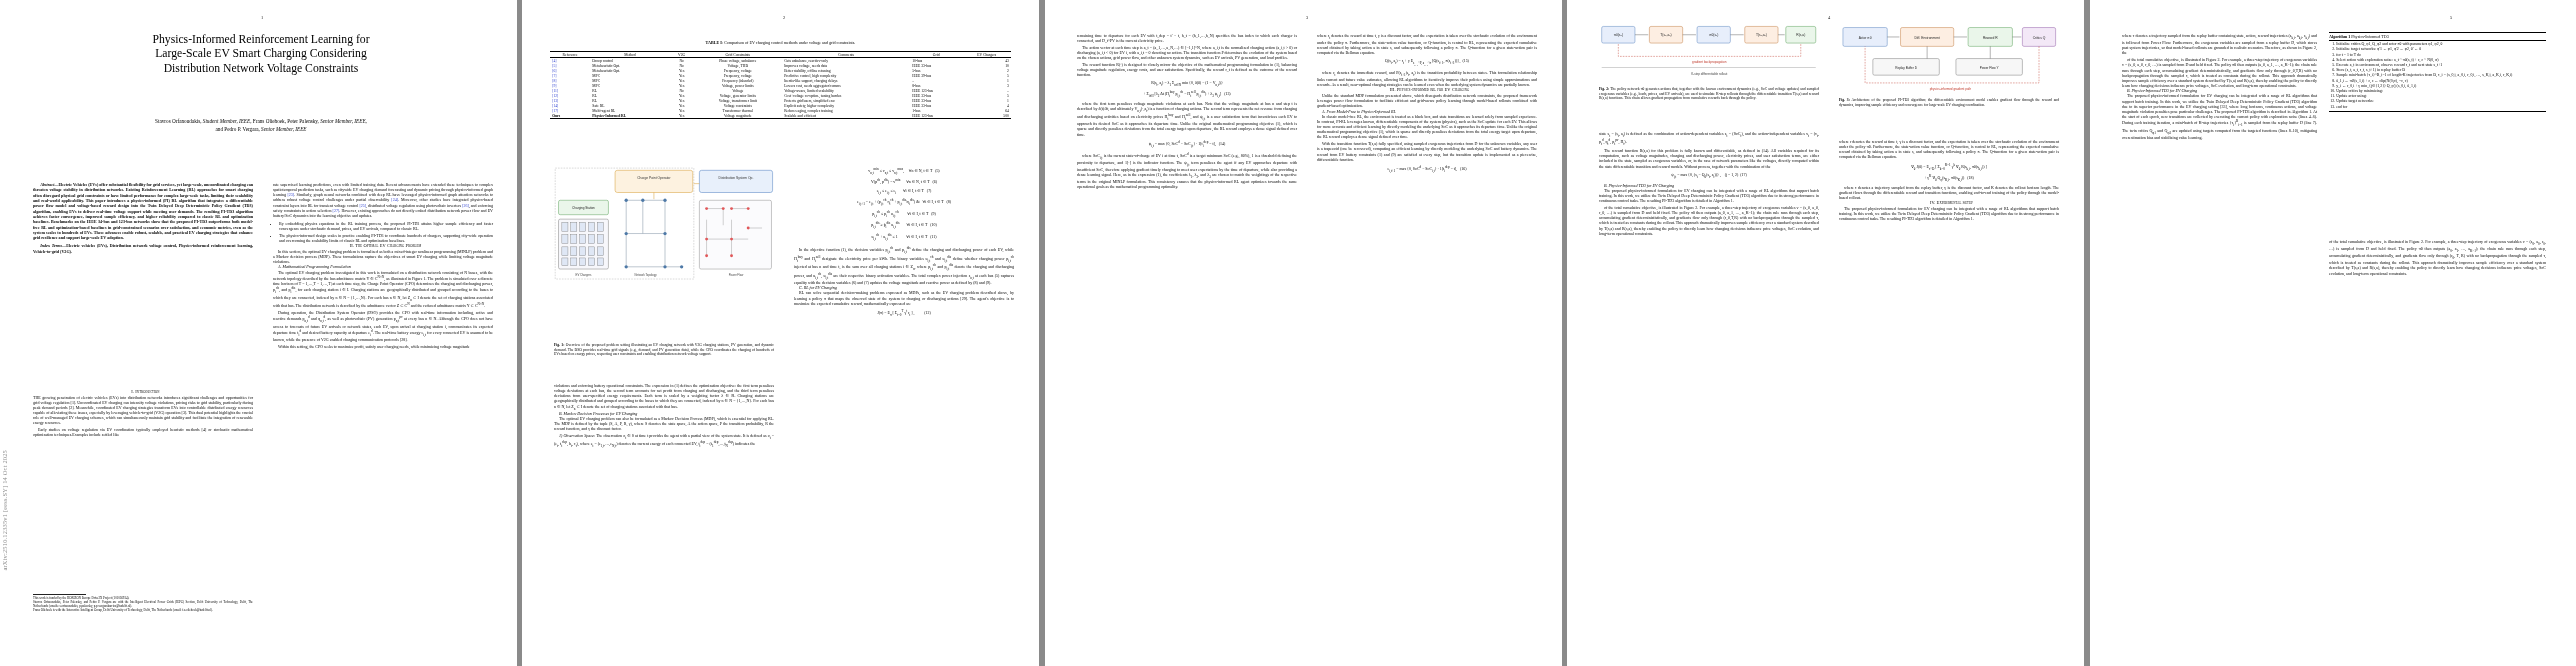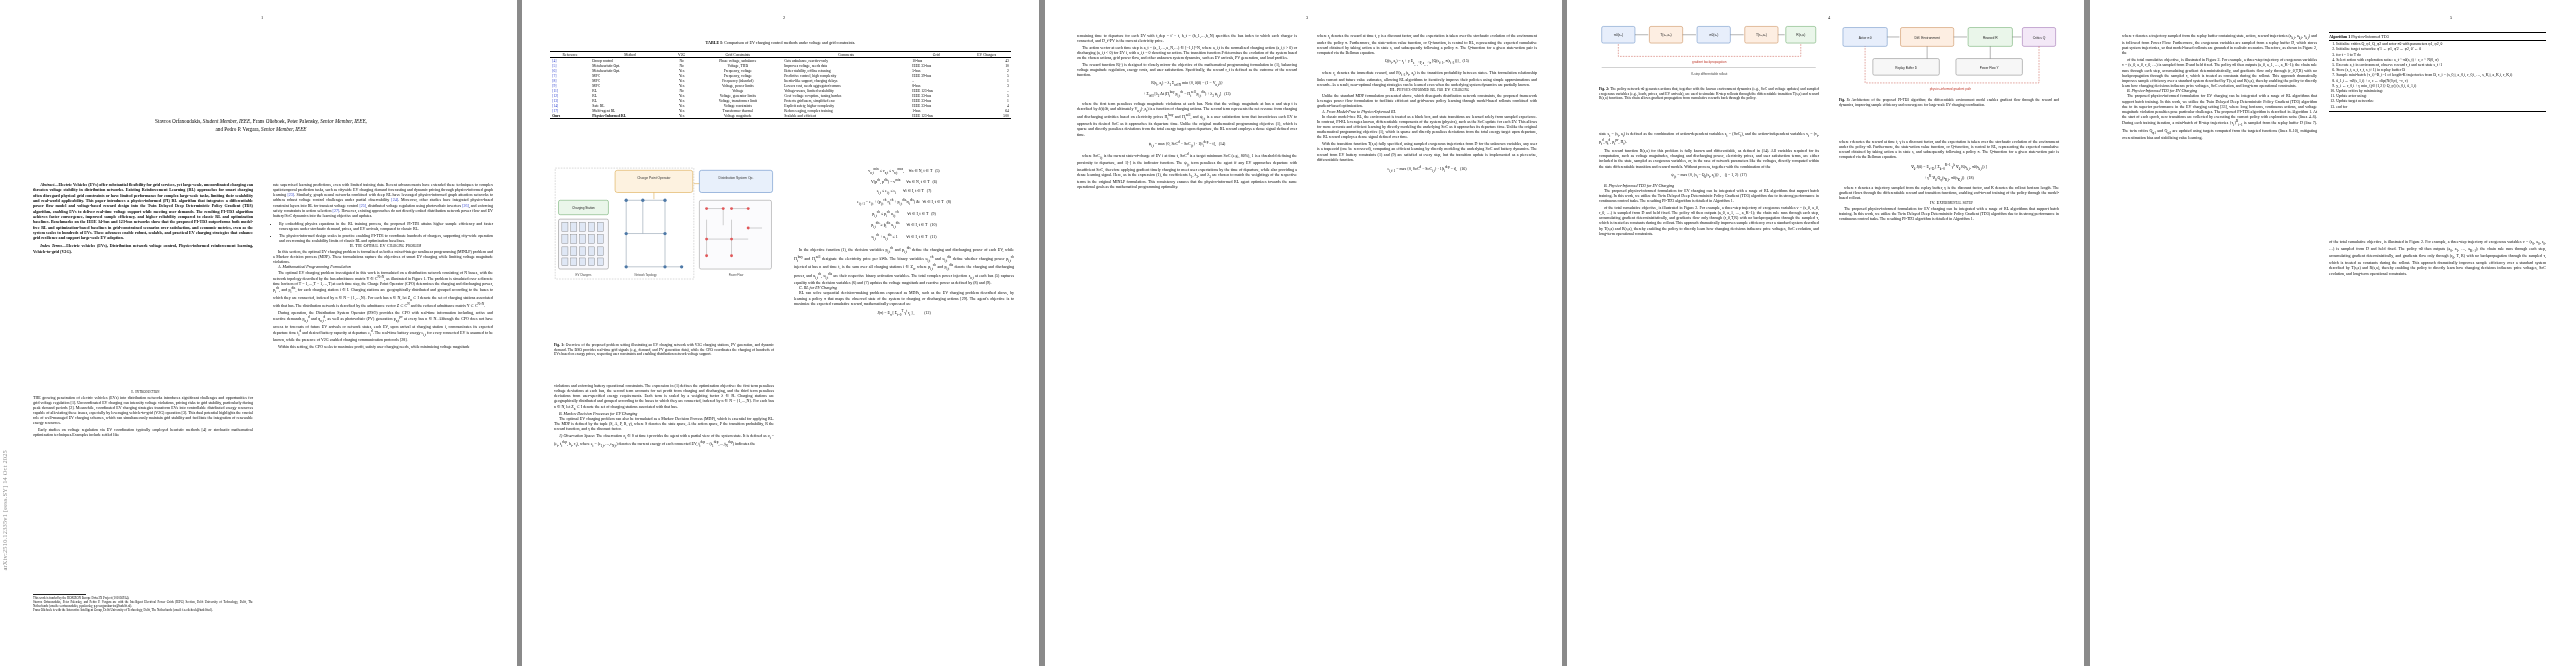--- a/index.html
+++ b/index.html
@@ -73,20 +73,25 @@
 </head>
 <body>
 
 <div id="sheet">
 
   <div class="page" style="left:0px;width:517px;">
     <div class="pnum" style="left:261px;">1</div>
 
     <div class="arxiv" style="top:450px;">arXiv:2510.12335v1  [eess.SY]  14 Oct 2025</div>
 
+    <div class="title" style="left:61px;top:33px;width:400px;">
+      <div>Physics-Informed Reinforcement Learning for</div>
+      <div>Large-Scale EV Smart Charging Considering</div>
+      <div>Distribution Network Voltage Constraints</div>
+    </div>
 
     <div class="authors" style="left:61px;top:118px;width:400px;">
       <div>
         <span>Stavros Orfanoudakis, </span><i>Student Member, IEEE</i><span>, Frans Oliehoek, Peter Palensky, </span><i>Senior Member, IEEE</i><span>,</span>
       </div>
       <div>
         <span>and Pedro P. Vergara, </span><i>Senior Member, IEEE</i>
       </div>
     </div>
 

